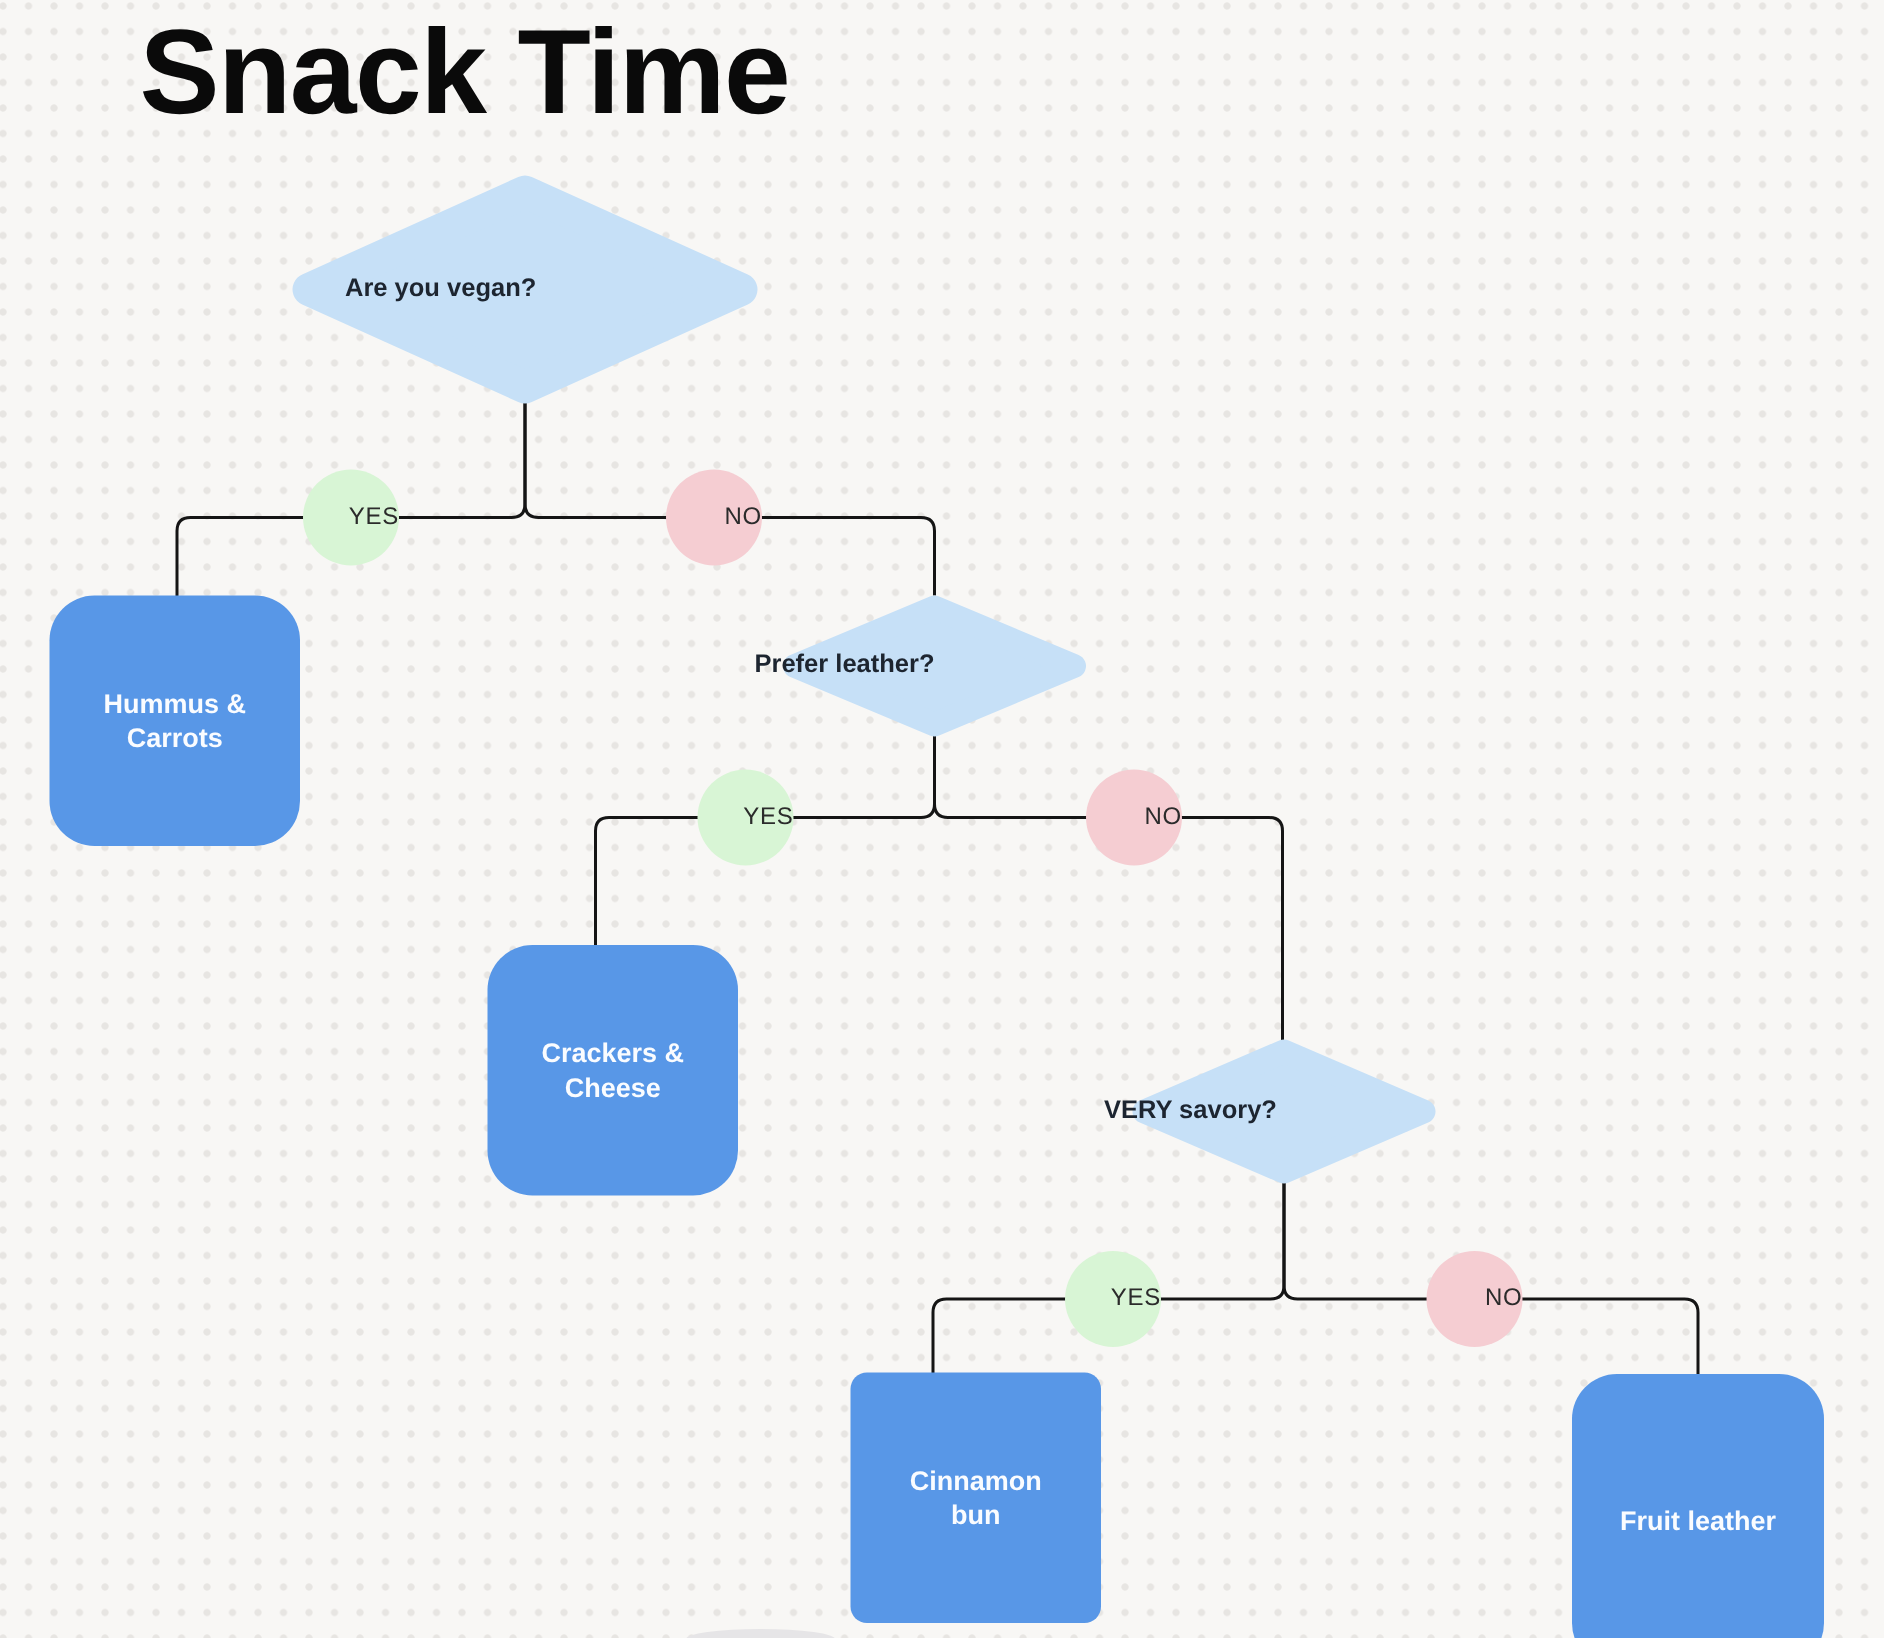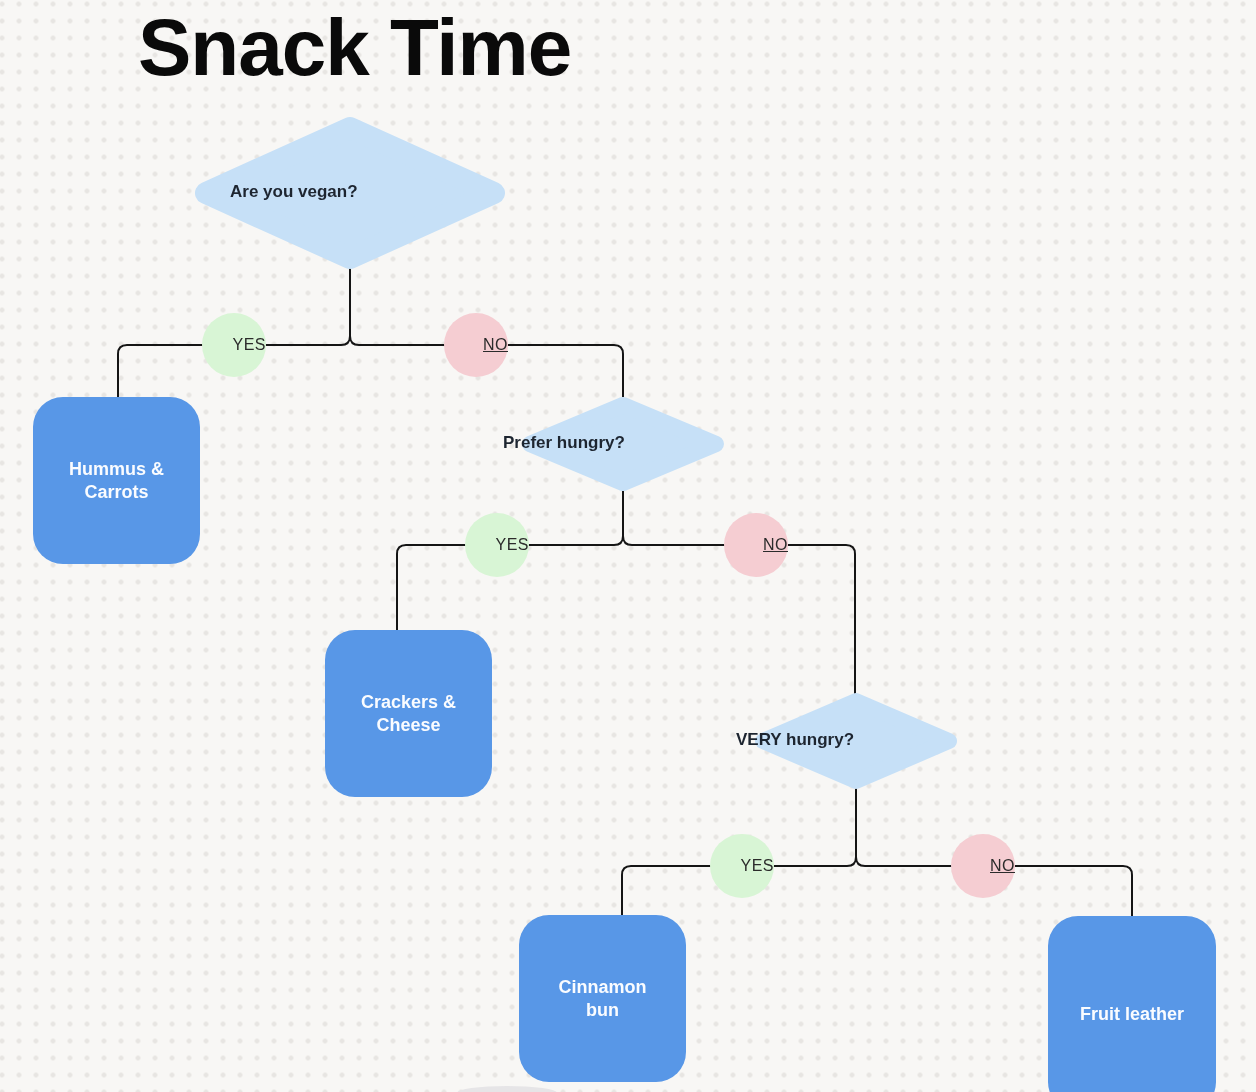--- a/index.html
+++ b/index.html
@@ -9,50 +9,50 @@
     width:1256px;height:1092px;
     overflow:hidden;
     background-color:#f8f7f5;
     background-image:radial-gradient(circle, #e7e5e2 2.1px, transparent 2.7px);
     background-size:17px 17px;
     background-position:-6.5px -4.5px;
   }
   #title{
     position:absolute;left:93px;top:2px;
     font-size:80px;font-weight:800;letter-spacing:-1px;
-    color:#0a0a0a;white-space:nowrap;margin-left:45px;
+    color:#0a0a0a;white-space:nowrap;
   }
   #connector-layer{position:absolute;left:0;top:0;width:1256px;height:1092px;}
   .connector{fill:none;stroke:#151515;stroke-width:2;}
   .diamond{fill:#c6e0f7;stroke:#c6e0f7;stroke-linejoin:round;}
   .q-label{
     position:absolute;width:240px;text-align:left;
     font-size:17px;font-weight:bold;color:#1d2530;
   }
   #qlabel-1{left:230px;top:182px;}
   #qlabel-2{left:503px;top:433px;}
   #qlabel-3{left:736px;top:730px;}
   .answer-box{
     position:absolute;width:167px;height:167px;
     background:#5897e7;border-radius:30px;
     color:#fafcff;font-size:18px;font-weight:bold;line-height:1.25;
     display:flex;align-items:center;justify-content:center;
     text-align:center;padding:0 22px;box-sizing:border-box;
   }
   #box-hummus{left:33px;top:397px;}
   #box-crackers{left:325px;top:630px;}
-  #box-cinnamon{left:519px;top:915px;}
+  #box-cinnamon{left:567px;top:915px;border-radius:11px;}
   #box-fruit{left:1048px;top:916px;width:168px;height:196px;}
   .badge{
     position:absolute;width:64px;height:64px;border-radius:50%;
     display:flex;align-items:center;justify-content:flex-end;
     font-size:16px;font-weight:400;letter-spacing:0.5px;color:#2b2b2b;
   }
   .badge.yes{background:#d8f5d5;}
-  .badge.no{background:#f5cdd2;text-decoration:underline;}
+  .badge.no{background:#f5cdd2;}
   #badge-yes1{left:202px;top:313px;}
   #badge-no1{left:444px;top:313px;}
   #badge-yes2{left:465px;top:513px;}
   #badge-no2{left:724px;top:513px;}
   #badge-yes3{left:710px;top:834px;}
   #badge-no3{left:951px;top:834px;}
   #bottom-peek{
     position:absolute;left:457px;top:1086px;width:100px;height:14px;
     background:#e6e5e7;border-radius:50%;filter:blur(0.5px);
   }
@@ -74,22 +74,22 @@
 
     <path class="connector" d="M856 787 V857 Q856 866 847 866 H631 Q622 866 622 875 V916"></path>
     <path class="connector" d="M856 787 V857 Q856 866 865 866 H1123 Q1132 866 1132 875 V917"></path>
 
     <path class="diamond" stroke-width="22" d="M206 193 L350 128 L494 193 L350 258 Z"></path>
     <path class="diamond" stroke-width="16" d="M530 444 L623 405 L716 444 L623 483 Z"></path>
     <path class="diamond" stroke-width="16" d="M763 741 L856 701 L949 741 L856 781 Z"></path>
   </svg>
 
   <div id="qlabel-1" class="q-label">Are you vegan?</div>
-  <div id="qlabel-2" class="q-label">Prefer hungry?</div>
-  <div id="qlabel-3" class="q-label">VERY hungry?</div>
+  <div id="qlabel-2" class="q-label">Prefer leather?</div>
+  <div id="qlabel-3" class="q-label">VERY savory?</div>
 
   <div id="box-hummus" class="answer-box">
     <span>Hummus &amp; Carrots</span>
   </div>
   <div id="box-crackers" class="answer-box">
     <span>Crackers &amp; Cheese</span>
   </div>
   <div id="box-cinnamon" class="answer-box">
     <span>Cinnamon bun</span>
   </div>

